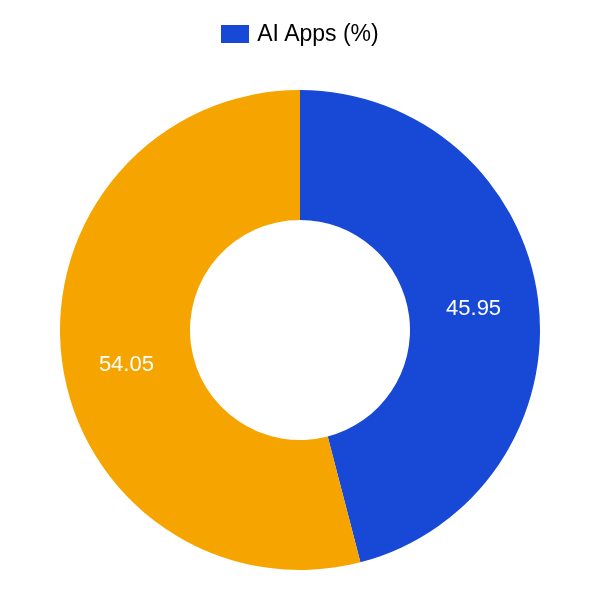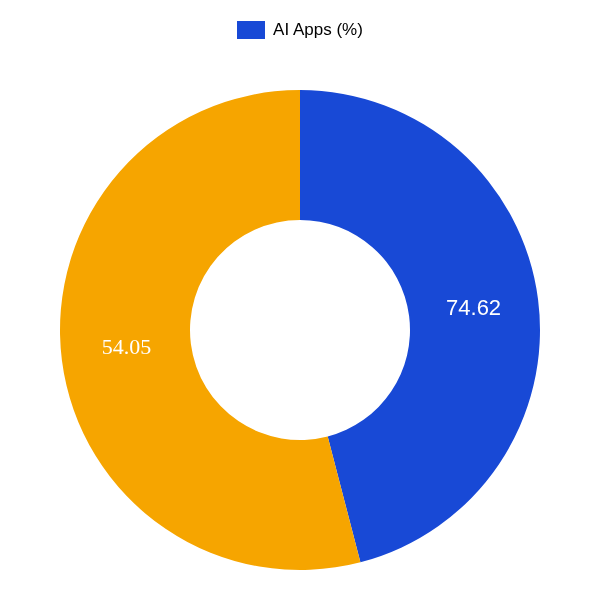--- a/index.html
+++ b/index.html
@@ -8,21 +8,21 @@
       height: 600px;
       background: #ffffff;
       font-family: Arial, sans-serif;
       position: relative;
     }
     .legend {
       display: flex;
       justify-content: center;
       gap: 24px;
       padding-top: 20px;
-      font-size: 17px;
+      font-size: 23px;
       font-weight: 500;
     }
     .legend-item {
       display: flex;
       align-items: center;
       gap: 8px;
     }
     .legend-swatch {
       width: 28px;
       height: 18px;
@@ -55,15 +55,15 @@
   </div>
 </div>
 
 <div class="chart-wrap">
   <svg viewBox="0 0 500 500" width="500" height="500">
     <g id="slices" transform="translate(250,250)">
         <path d="M 1.469576158976824e-14 -240 A 240 240 0 0 1 60.41557168043924 232.27130407892773 L 27.690470353534653 106.45768103617522 A 110 110 0 0 0 6.735557395310443e-15 -110 Z" fill="#1849d6"></path>
         <path d="M 60.41557168043924 232.27130407892773 A 240 240 0 1 1 -4.408728476930471e-14 -240 L -2.0206672185931328e-14 -110 A 110 110 0 1 0 27.690470353534653 106.45768103617522 Z" fill="#f6a500"></path>
       </g>
   </svg>
-  <div class="data-label" id="label0" style="left: 423.585px; top: 227.794px;">74.62</div>
-  <div class="data-label" id="label1" style="left: 76.4146px; top: 267px; font-family: Liberation Serif, serif;">54.05</div>
+  <div class="data-label" id="label0" style="left: 423.585px; top: 227.794px;">45.95</div>
+  <div class="data-label" id="label1" style="left: 76.4146px; top: 284px;">54.05</div>
 </div>
 
 </body></html>

